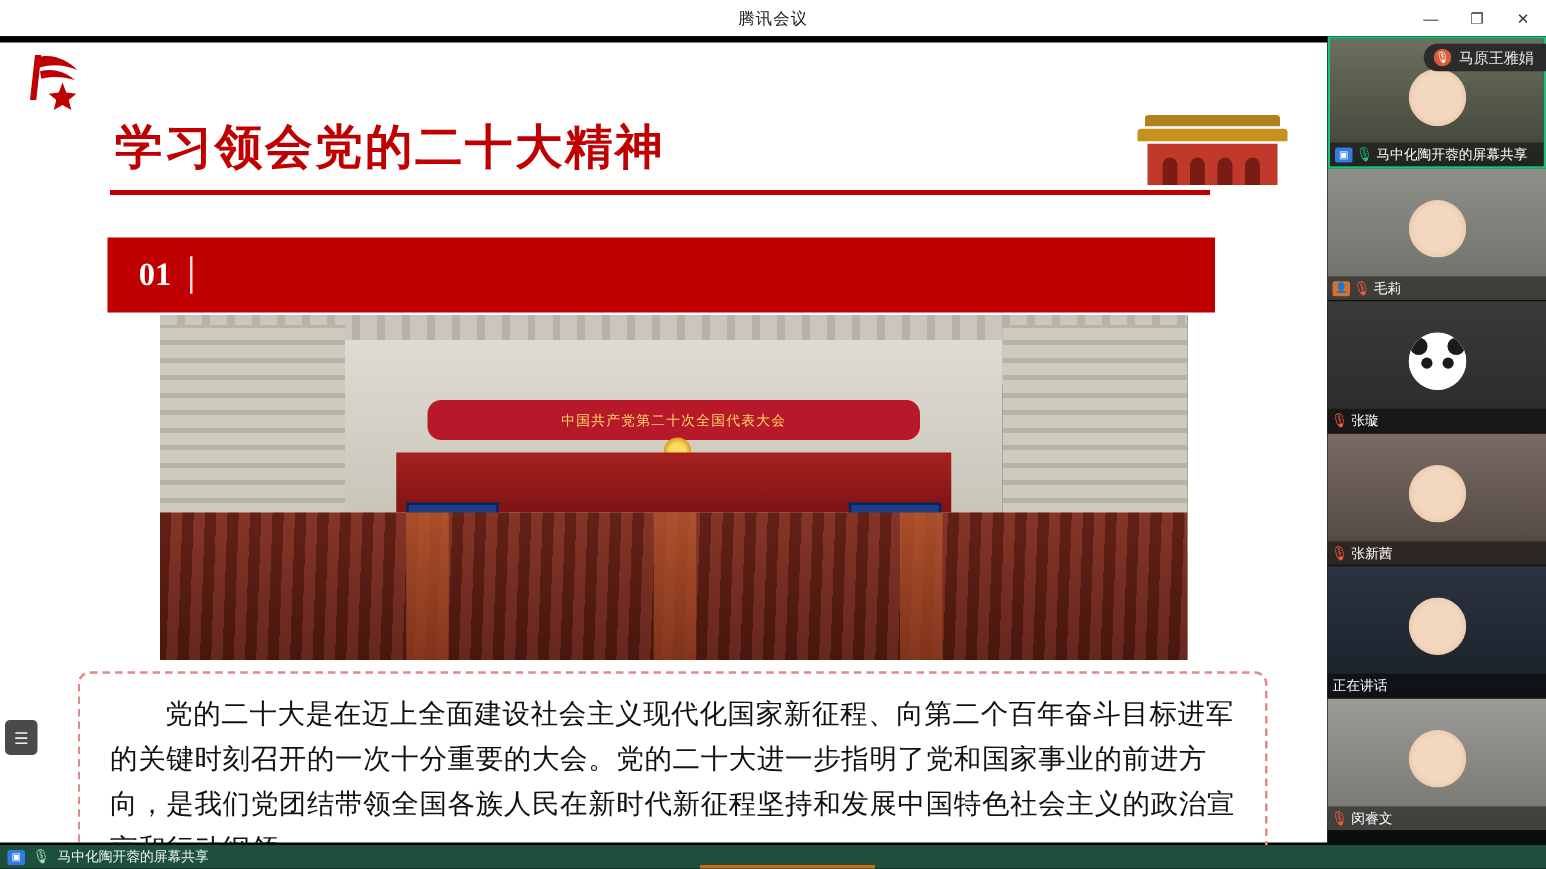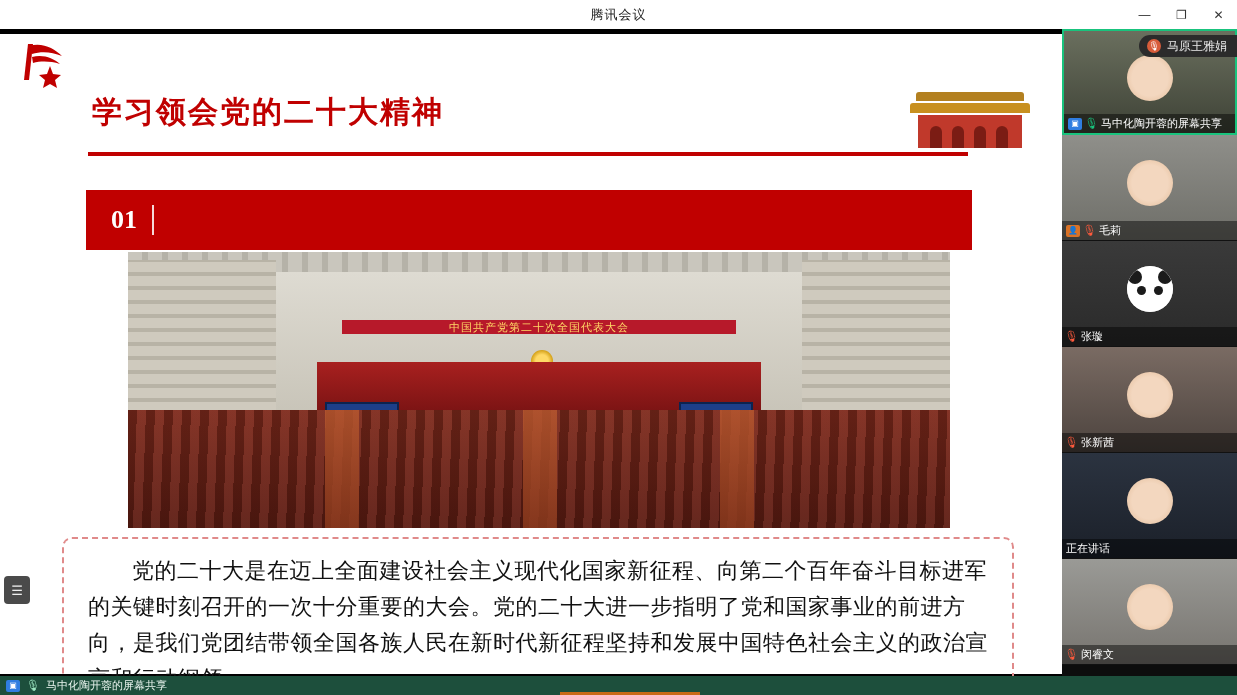--- a/index.html
+++ b/index.html
@@ -56,21 +56,21 @@
     width: 100%;
   }
   .emblem {
     position: absolute; left: 12px; top: 52px;
     width: 66px; height: 62px;
     transform: translateY(-50px);
   }
   .emblem svg { display: block; }
   .slide-title {
     position: absolute; left: 92px; top: 58px;
-    font-size: 30px; font-weight: bold;
+    font-size: 38px; font-weight: bold;
     color: #c00000;
     letter-spacing: 2px;
     font-family: "Liberation Serif", serif;
   }
   .title-rule {
     position: absolute; left: 88px; top: 118px;
     width: 880px; height: 4px;
     background: #c00000;
   }
   .gate {
@@ -126,24 +126,24 @@
   }
   .photo .ceiling {
     position:absolute; left:0; top:0; width:100%; height:56px;
     background: repeating-linear-gradient(90deg,#c9c6bd 0 14px,#b5b2a8 14px 20px);
   }
   .photo .hall-back {
     position:absolute; left:18%; top:20px; width:64%; height:150px;
     background: linear-gradient(#dedbd2, #c7c3b7);
   }
   .photo .banner {
-    position:absolute; left:26%; top:68px; width:48%; height:14px;
+    position:absolute; left:26%; top:68px; width:48%; height:32px;
     background:#b7192a; color:#ffd966;
     font-size: 11px; display:flex; align-items:center; justify-content:center;
-    letter-spacing: 1px; font-family:"Liberation Serif", serif;
+    letter-spacing: 1px; font-family:"Liberation Serif", serif;border-radius:11px;
   }
   .photo .stage-front {
     position:absolute; left:23%; top:110px; width:54%; height:48px;
     background: linear-gradient(#a8201f,#7d1414);
   }
   .photo .emblem-sm {
     position:absolute; left:49%; top:98px; width:22px; height:22px;
     background: radial-gradient(#ffd966 40%, #d4a017 70%);
     border-radius: 50%;
   }

